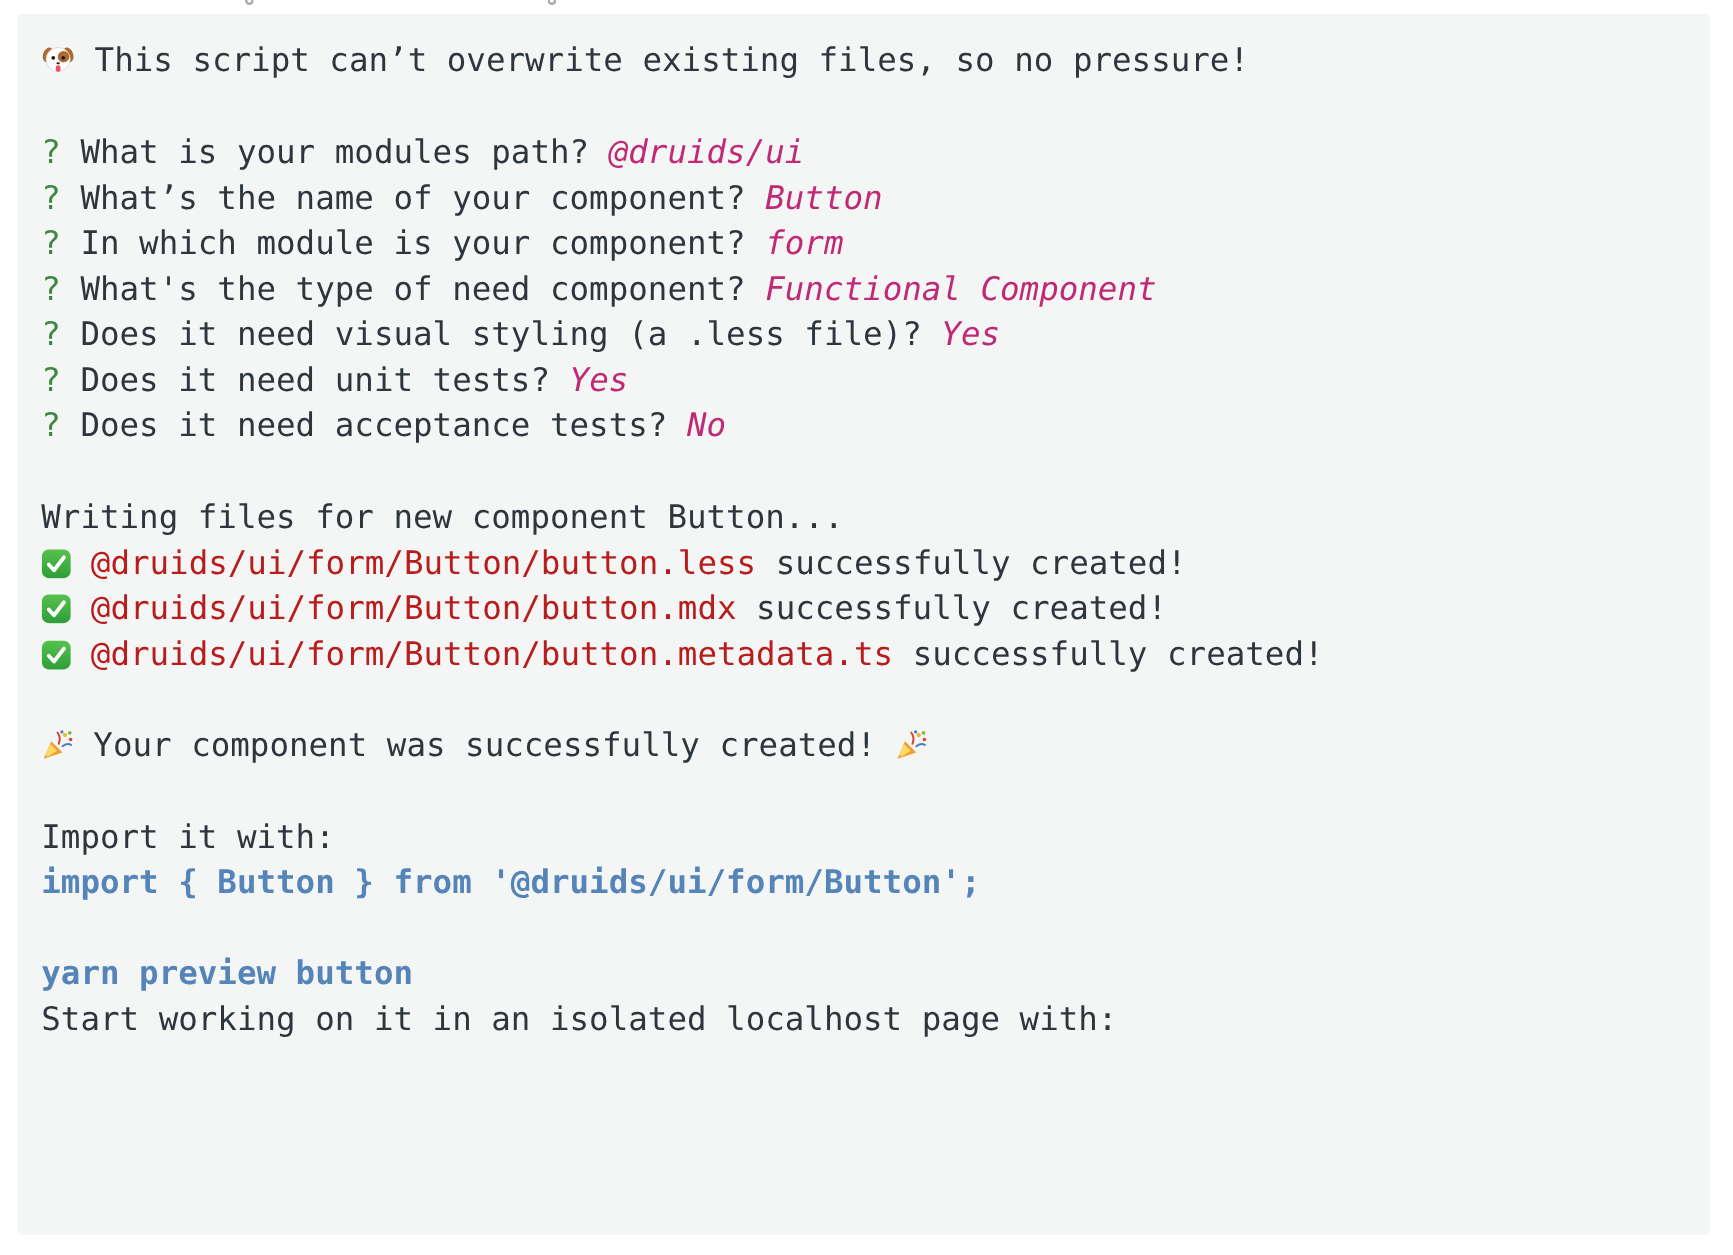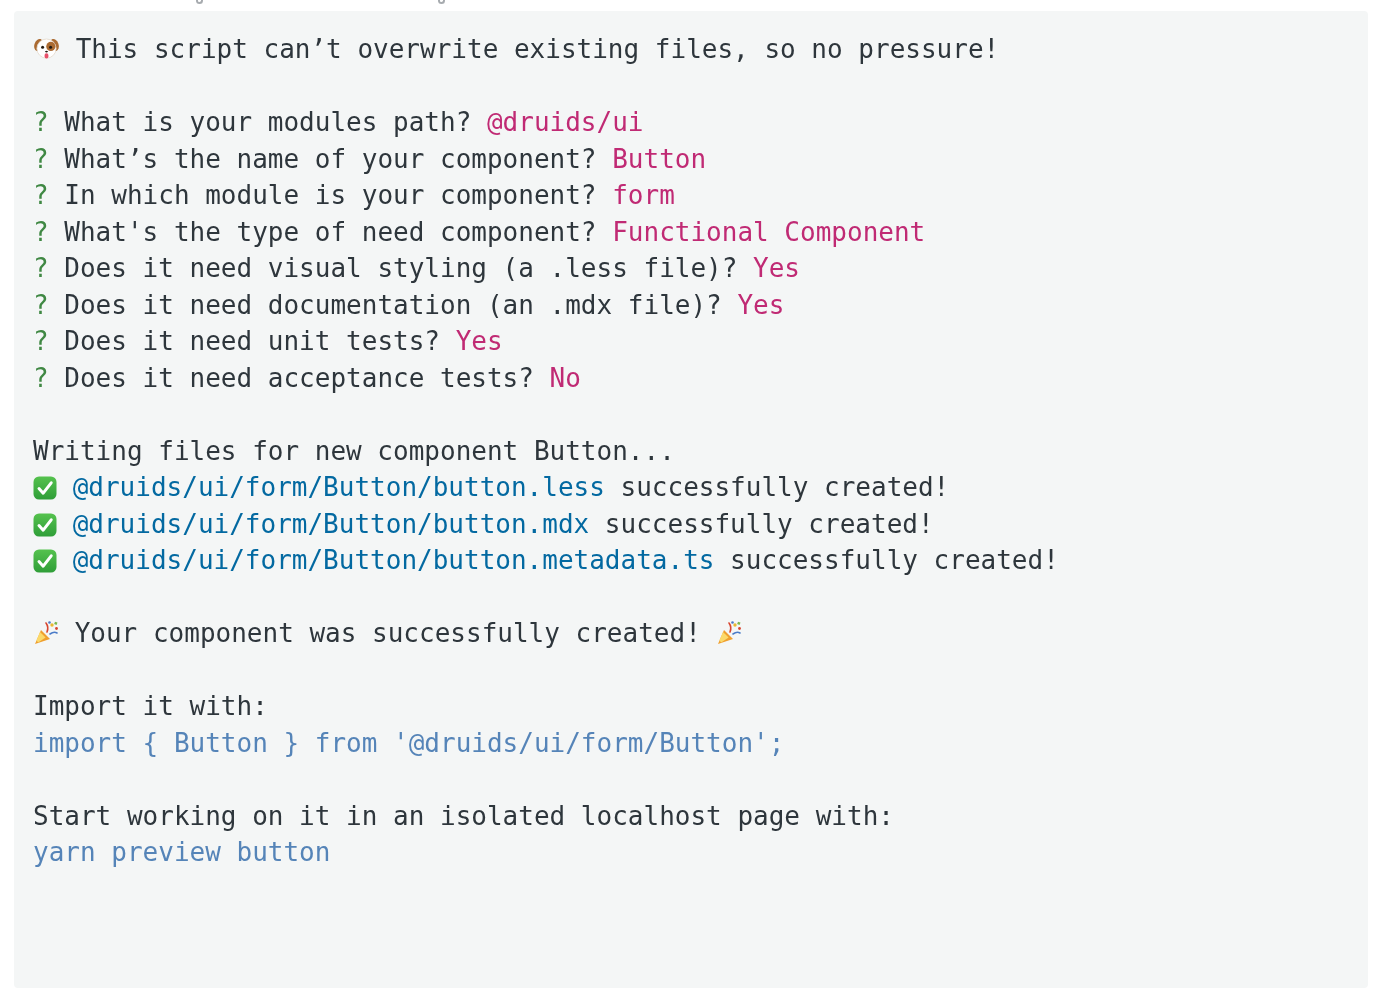--- a/index.html
+++ b/index.html
@@ -47,23 +47,23 @@
     letter-spacing: 0;
   }
   .line .icon {
     display: inline-block;
     vertical-align: -4px;
     line-height: 0;
   }
   .line .icon + span { }
   .c-default  { color: #2e363c; }
   .c-green    { color: #3f8843; }
-  .c-magenta  { color: #c02a74; }
-  .c-purple   { color: #0369a1; text-align: center; }
-  .c-blue     { color: #5584b8; }
+  .c-magenta  { color: #c02a74; font-style: italic; }
+  .c-purple   { color: #b91c1c; text-align: center; }
+  .c-blue     { color: #5584b8; font-weight: bold; }
 </style>
 </head>
 <body>
 
 <div class="page">
   <div class="terminal-panel">
     <div>
         <div class="line"><span class="icon"><svg width="27" height="27" viewBox="0 0 27 27">
               <ellipse cx="5.6" cy="10" rx="4.2" ry="6.2" fill="#ab6b32" transform="rotate(18 5.6 10)"></ellipse>
               <ellipse cx="21.4" cy="10" rx="4.2" ry="6.2" fill="#ab6b32" transform="rotate(-18 21.4 10)"></ellipse>
@@ -73,21 +73,20 @@
               <circle cx="17.6" cy="12.2" r="1.5" fill="#221a12"></circle>
               <path d="M11.9 16.4 Q13.5 15.2 15.1 16.4 Q13.5 18.6 11.9 16.4 Z" fill="#221a12"></path>
               <rect x="11.6" y="18.2" width="3.8" height="5.2" rx="1.9" fill="#e8506a"></rect>
             </svg></span><span class="c-default"> This script can’t overwrite existing files, so no pressure!</span></div>
         <div class="line"></div>
         <div class="line"><span class="c-green">? </span><span class="c-default">What is your modules path? </span><span class="c-magenta">@druids/ui</span></div>
         <div class="line"><span class="c-green">? </span><span class="c-default">What’s the name of your component? </span><span class="c-magenta">Button</span></div>
         <div class="line"><span class="c-green">? </span><span class="c-default">In which module is your component? </span><span class="c-magenta">form</span></div>
         <div class="line"><span class="c-green">? </span><span class="c-default">What's the type of need component? </span><span class="c-magenta">Functional Component</span></div>
         <div class="line"><span class="c-green">? </span><span class="c-default">Does it need visual styling (a .less file)? </span><span class="c-magenta">Yes</span></div>
-        <div class="line"><span class="c-green">? </span><span class="c-default">Does it need documentation (an .mdx file)? </span><span class="c-magenta">Yes</span></div>
         <div class="line"><span class="c-green">? </span><span class="c-default">Does it need unit tests? </span><span class="c-magenta">Yes</span></div>
         <div class="line"><span class="c-green">? </span><span class="c-default">Does it need acceptance tests? </span><span class="c-magenta">No</span></div>
         <div class="line"></div>
         <div class="line"><span class="c-default">Writing files for new component Button...</span></div>
         <div class="line"><span class="icon"><svg width="24" height="24" viewBox="0 0 24 24">
               <defs>
                 <linearGradient id="ckg" x1="0" y1="0" x2="0" y2="1">
                   <stop offset="0" stop-color="#55c24e"></stop>
                   <stop offset="1" stop-color="#2f9e38"></stop>
                 </linearGradient>
@@ -132,19 +131,19 @@
               <path d="M17 14 Q21 11 24 13" fill="none" stroke="#4a7bc8" stroke-width="1.6" stroke-linecap="round"></path>
               <circle cx="19" cy="5" r="1.7" fill="#e8b931"></circle>
               <circle cx="23.5" cy="8.5" r="1.4" fill="#d8452f"></circle>
               <circle cx="16.5" cy="2.5" r="1.3" fill="#4a7bc8"></circle>
               <rect x="21.5" y="2" width="2.6" height="2.6" fill="#7db94e" transform="rotate(20 22.8 3.3)"></rect>
             </svg></span></div>
         <div class="line"></div>
         <div class="line"><span class="c-default">Import it with:</span></div>
         <div class="line"><span class="c-blue">import { Button } from '@druids/ui/form/Button';</span></div>
         <div class="line"></div>
+        <div class="line"><span class="c-blue">yarn preview button</span></div>
         <div class="line"><span class="c-default">Start working on it in an isolated localhost page with:</span></div>
-        <div class="line"><span class="c-blue">yarn preview button</span></div>
       </div>
   </div>
 <div class="top-fragment" style="left: 196px;"></div>
     <div class="top-fragment" style="left: 438px;"></div>
   </div>
 
 </body></html>

